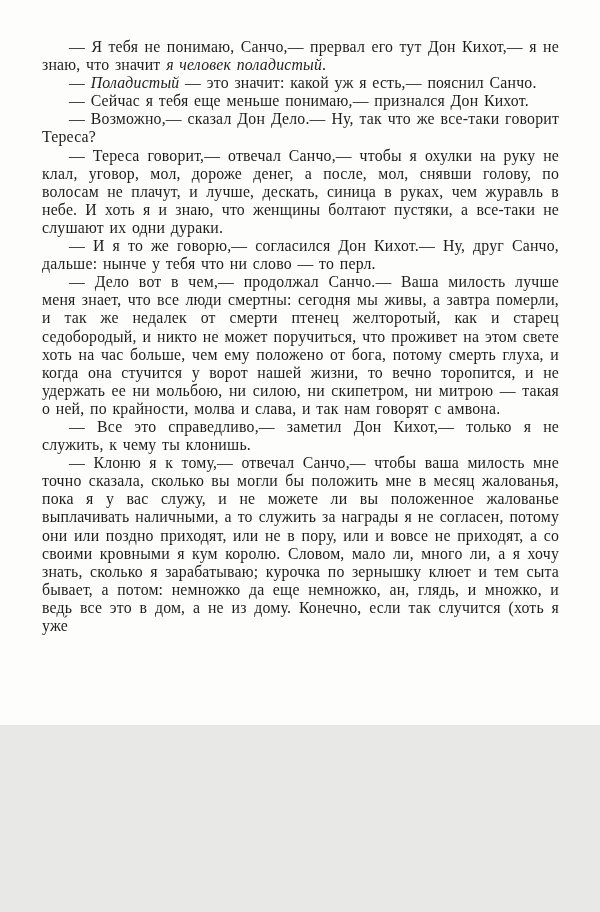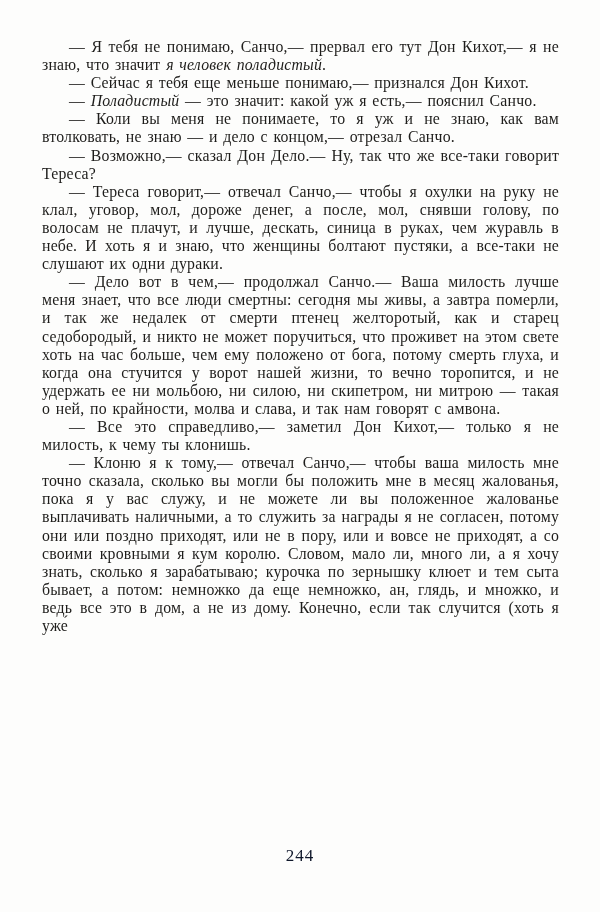--- a/index.html
+++ b/index.html
@@ -3,21 +3,21 @@
 <meta charset="utf-8">
 <style>
   html, body {
     margin: 0;
     padding: 0;
     background: #e8e8e6;
   }
   .page {
     position: relative;
     width: 600px;
-    height: 912px;
+    height: 725px;
     margin: 0 auto;
     background: #fdfdfc;
     overflow: hidden;
     font-family: "Liberation Serif", "DejaVu Serif", serif;
     color: #1e1d1b;
   }
   .text-block {
     position: absolute;
     left: 42px;
     top: 38px;
@@ -45,23 +45,23 @@
     letter-spacing: 1px;
     color: #0f172a;
   }
 </style>
 </head>
 <body>
 
 <div class="page">
   <div class="text-block">
       <p class="para"><span>— Я тебя не понимаю, Санчо,— прервал его тут Дон Кихот,— я не знаю, что значит </span><span class="em">я человек поладистый</span><span>.</span></p>
+      <p class="para"><span>— </span><span class="em">Поладистый</span><span> — это значит: какой уж я есть,— пояснил Санчо.</span></p>
       <p class="para"><span>— Сейчас я тебя еще меньше понимаю,— признался Дон Кихот.</span></p>
-      <p class="para"><span>— </span><span class="em">Поладистый</span><span> — это значит: какой уж я есть,— пояснил Санчо.</span></p>
-      <p class="para"><span>— Коли вы меня не понимаете, то я уж и не знаю, как вам втолковать, не знаю — и дело с концом,— отрезал Санчо.</span></p>
       <p class="para"><span>— Возможно,— сказал Дон Дело.— Ну, так что же все-таки говорит Тереса?</span></p>
       <p class="para"><span>— Тереса говорит,— отвечал Санчо,— чтобы я охулки на руку не клал, уговор, мол, дороже денег, а после, мол, снявши голову, по волосам не плачут, и лучше, дескать, синица в руках, чем журавль в небе. И хоть я и знаю, что женщины болтают пустяки, а все-таки не слушают их одни дураки.</span></p>
+      <p class="para"><span>— И я то же говорю,— согласился Дон Кихот.— Ну, друг Санчо, дальше: нынче у тебя что ни слово — то перл.</span></p>
       <p class="para"><span>— Дело вот в чем,— продолжал Санчо.— Ваша милость лучше меня знает, что все люди смертны: сегодня мы живы, а завтра померли, и так же недалек от смерти птенец желторотый, как и старец седобородый, и никто не может поручиться, что проживет на этом свете хоть на час больше, чем ему положено от бога, потому смерть глуха, и когда она стучится у ворот нашей жизни, то вечно торопится, и не удержать ее ни мольбою, ни силою, ни скипетром, ни митрою — такая о ней, по крайности, молва и слава, и так нам говорят с амвона.</span></p>
-      <p class="para"><span>— Все это справедливо,— заметил Дон Кихот,— только я не милость, к чему ты клонишь.</span></p>
+      <p class="para"><span>— Все это справедливо,— заметил Дон Кихот,— только я не служить, к чему ты клонишь.</span></p>
       <p class="para"><span>— Клоню я к тому,— отвечал Санчо,— чтобы ваша милость мне точно сказала, сколько вы могли бы положить мне в месяц жалованья, пока я у вас служу, и не можете ли вы положенное жалованье выплачивать наличными, а то служить за награды я не согласен, потому они или поздно приходят, или не в пору, или и вовсе не приходят, а со своими кровными я кум королю. Словом, мало ли, много ли, а я хочу знать, сколько я зарабатываю; курочка по зернышку клюет и тем сыта бывает, а потом: немножко да еще немножко, ан, глядь, и множко, и ведь все это в дом, а не из дому. Конечно, если так случится (хоть я уже́</span></p>
     </div>
   <div class="page-number">244</div>
 </div>
 
 </body></html>

